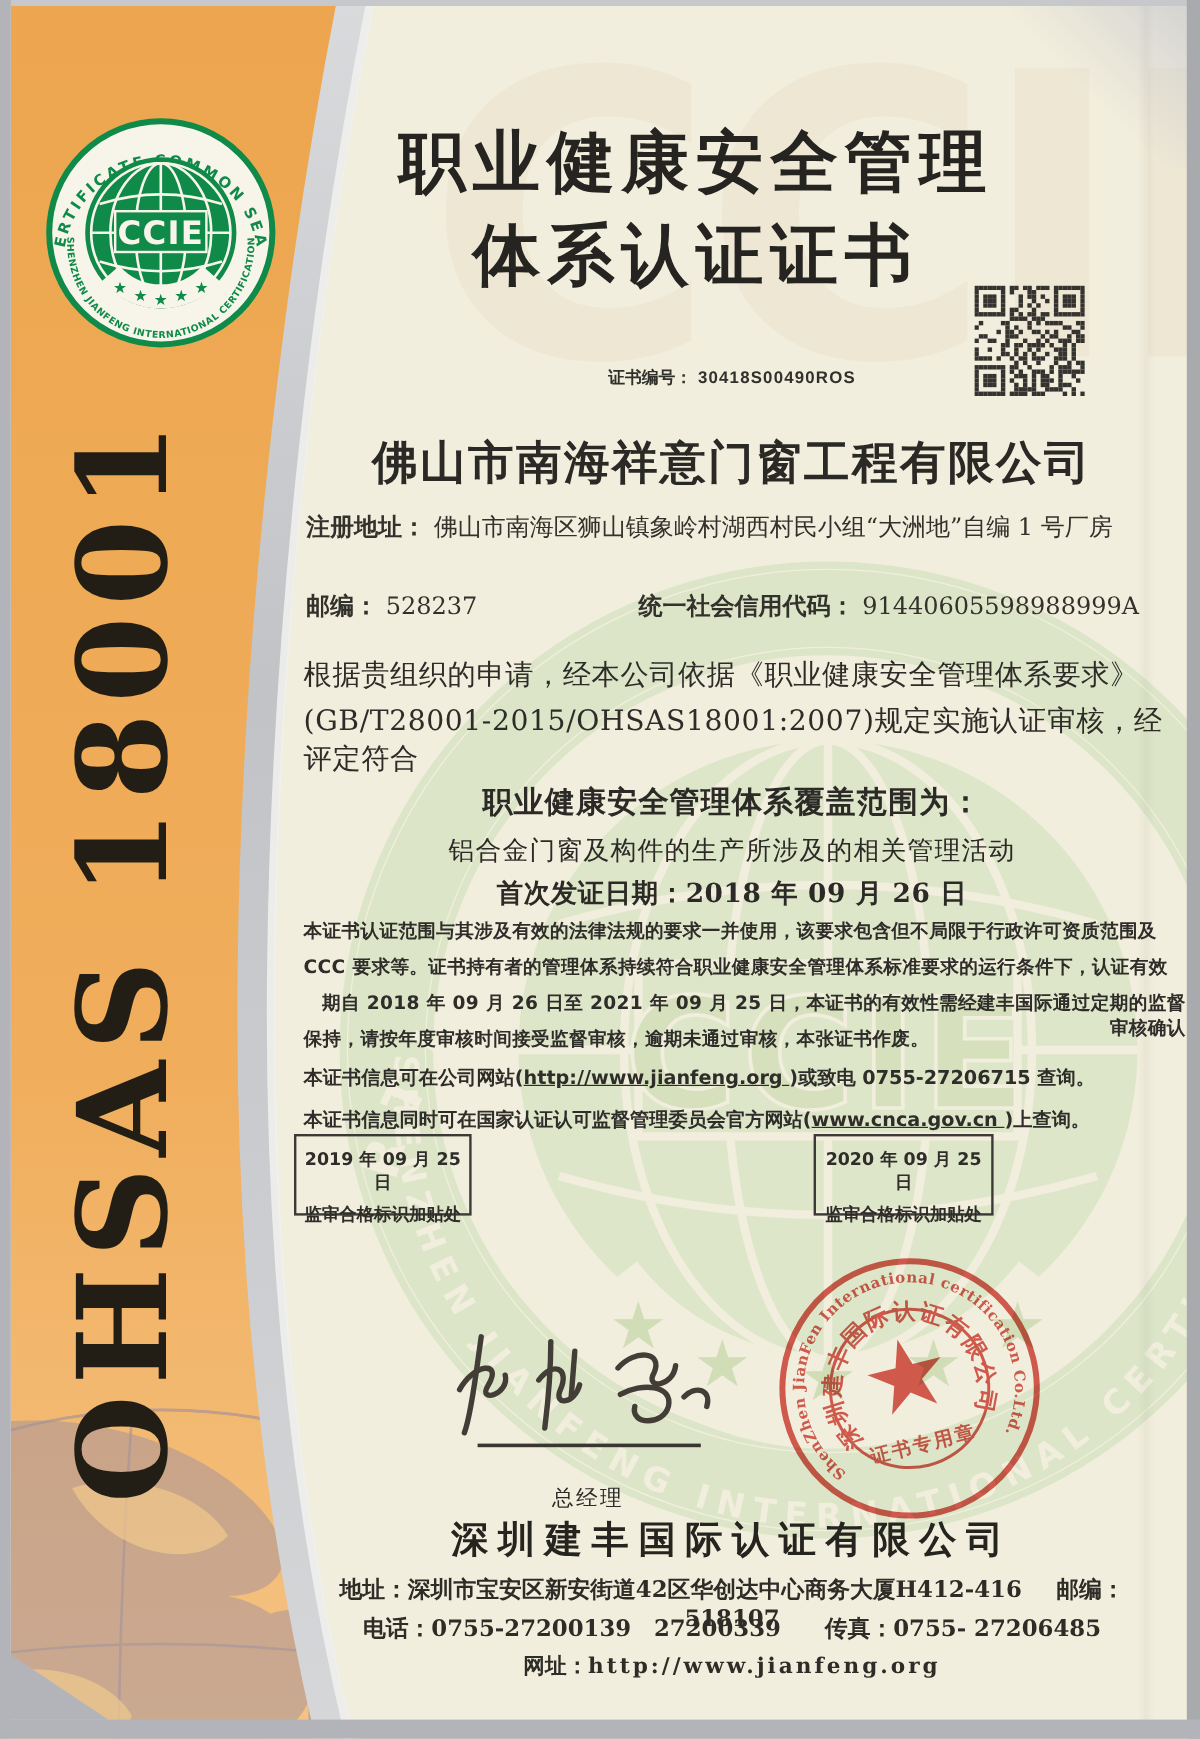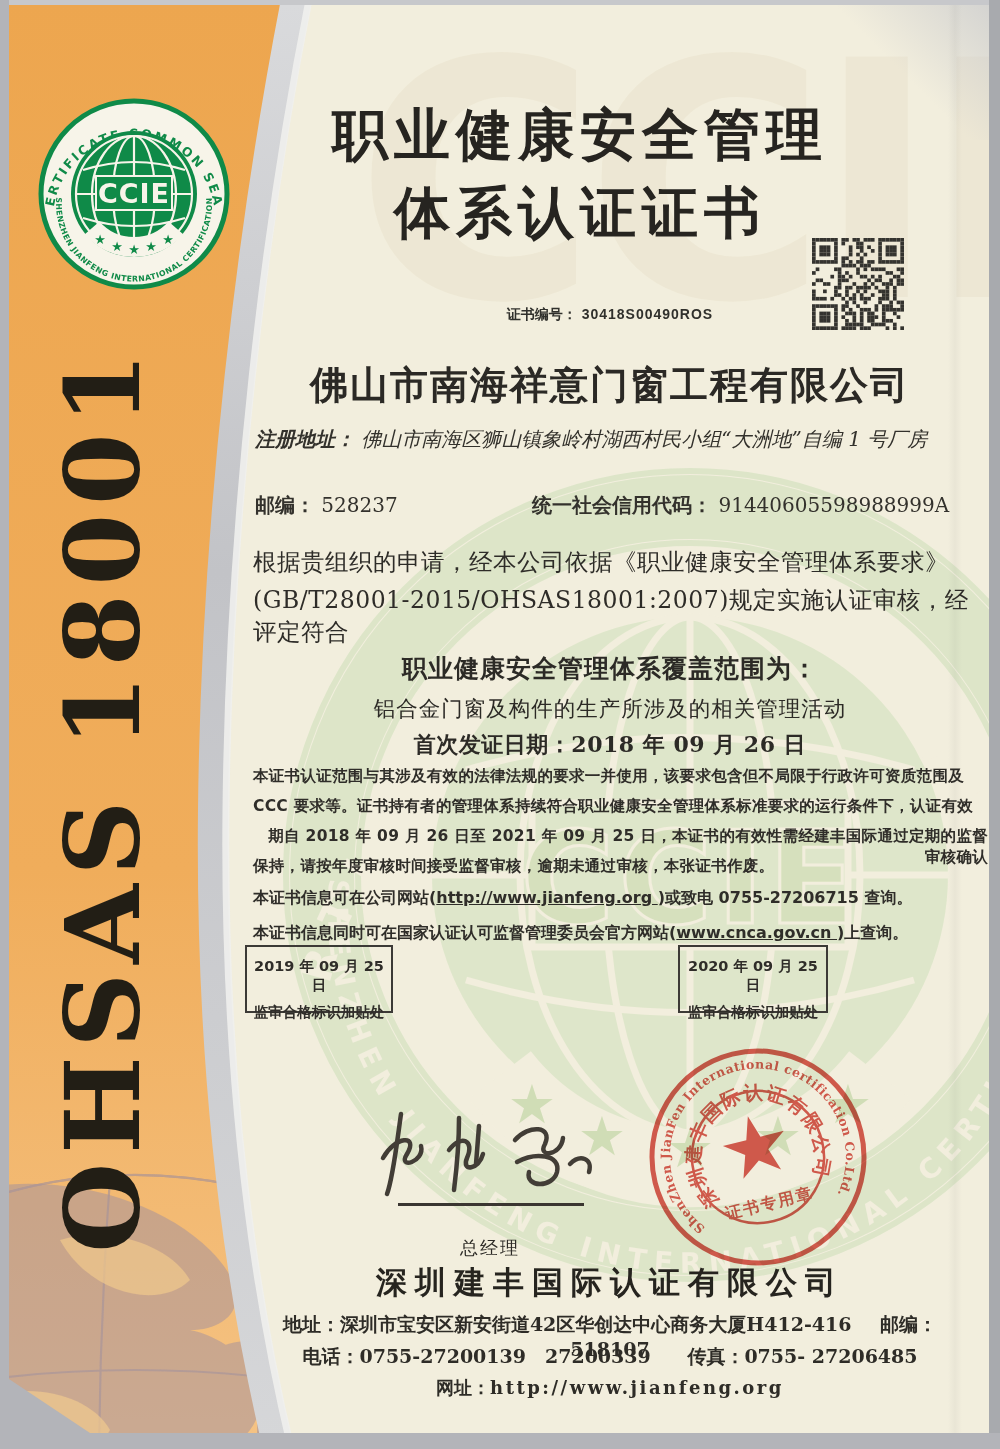--- a/index.html
+++ b/index.html
@@ -501,21 +501,21 @@
   <div class="abs ctr title" style="left:240px;top:98px;width:680px;">职业健康安全管理</div>
   <div class="abs ctr title" style="left:240px;top:176px;width:680px;">体系认证证书</div>
 
   <div class="abs ctr certno" style="left:250px;top:306px;width:720px;">
     <span>证书编号：</span>
     <span class="num">30418S00490ROS</span>
   </div>
 
   <div class="abs ctr company" style="left:250px;top:360px;width:720px;">佛山市南海祥意门窗工程有限公司</div>
 
-  <div class="abs addr-line" style="left:255px;top:426px;width:730px;font-style:italic;">
+  <div class="abs addr-line" style="left:255px;top:426px;width:730px;">
     <span class="lab">注册地址：</span>
     <span>佛山市南海区狮山镇象岭村湖西村民小组“大洲地”自编 1 号厂房</span>
   </div>
   <div class="abs meta-row" style="left:255px;top:492px;width:730px;">
     <span class="lab">邮编：</span>
     <span>528237</span>
     <span class="lab" style="margin-left:128px;">统一社会信用代码：</span>
     <span>91440605598988999A</span>
   </div>
 

